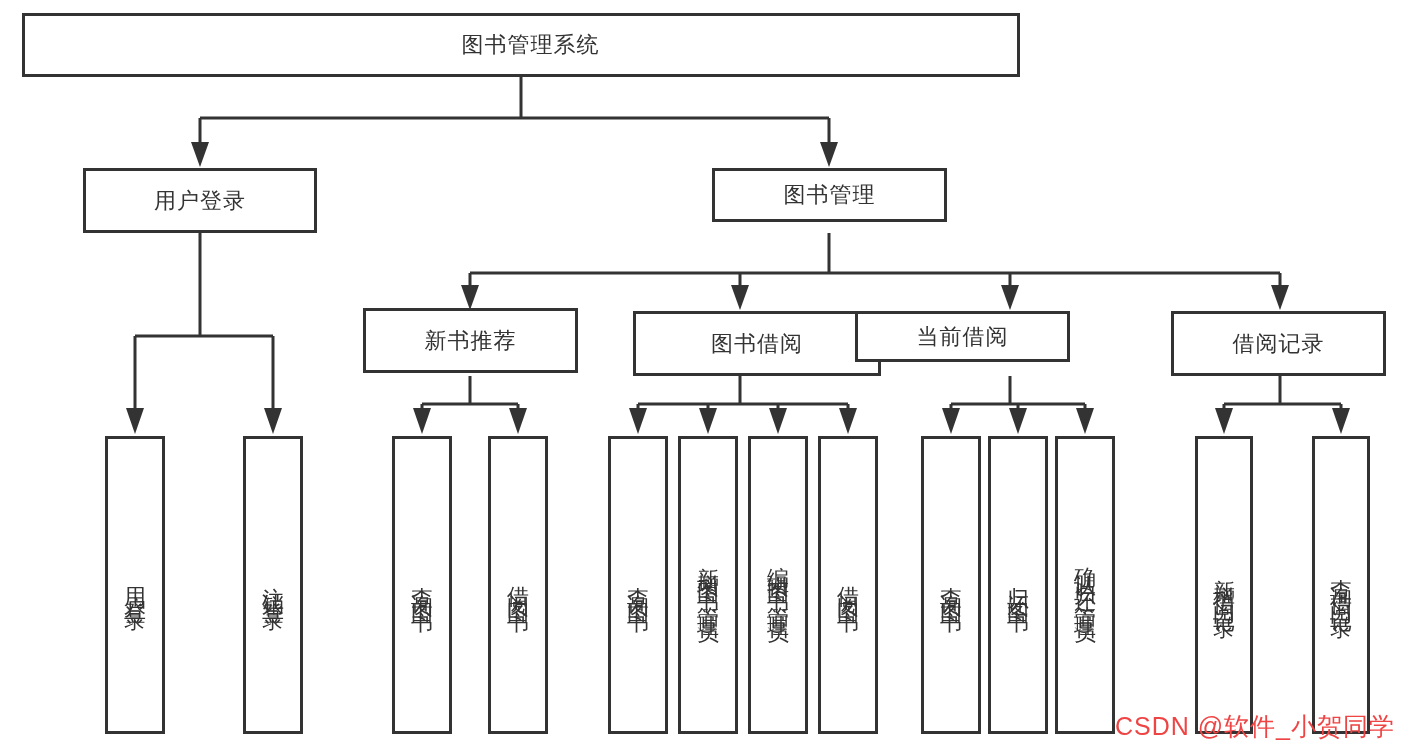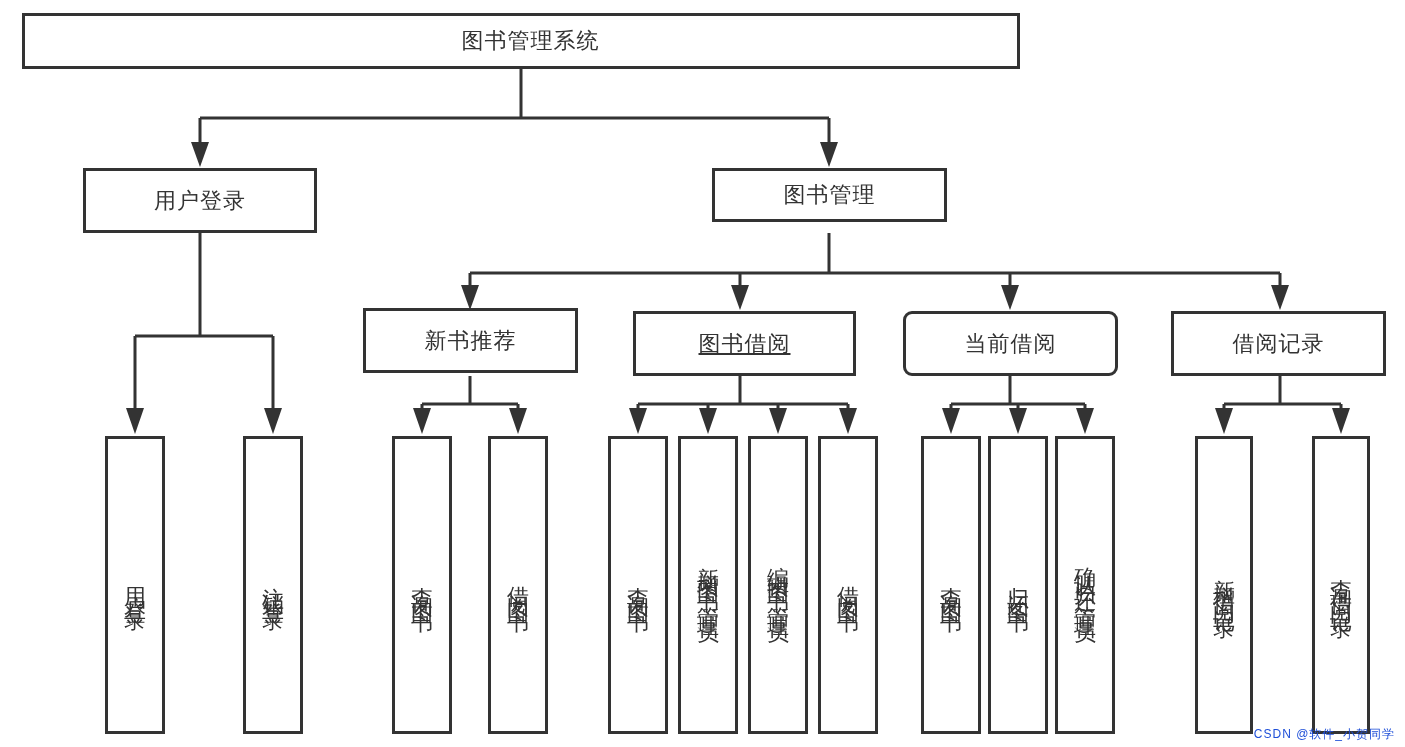--- a/index.html
+++ b/index.html
@@ -37,23 +37,23 @@
     writing-mode:vertical-rl;
     text-orientation:mixed;
     font-size:22px;
     letter-spacing:8px;
     line-height:1;
     white-space:nowrap;
   }
   #watermark{
     position:absolute;
     right:10px;bottom:4px;
-    font-size:12px;
+    font-size:25px;
     letter-spacing:1px;
-    color:#1d4ed8;
+    color:#ef4444;
     z-index:3;
   }
 </style>
 </head>
 <body>
 
 <div id="stage">
 
   <svg id="connectors" viewBox="0 0 1405 747" xmlns="http://www.w3.org/2000/svg">
     <g>
@@ -91,38 +91,38 @@
       <polygon points="1009,408 1027,408 1018,434"></polygon>
       <polygon points="1076,408 1094,408 1085,434"></polygon>
     </g>
     <g>
       <path d="M1280,376 V404 M1224,404 H1341 M1224,404 V409 M1341,404 V409"></path>
       <polygon points="1215,408 1233,408 1224,434"></polygon>
       <polygon points="1332,408 1350,408 1341,434"></polygon>
     </g>
   </svg>
 
-  <div class="hbox" style="left:22px;top:13px;width:998px;height:56px;padding-left:19px;">
+  <div class="hbox" style="left:22px;top:13px;width:998px;height:64px;padding-left:19px;">
     <span>图书管理系统</span>
   </div>
 
   <div class="hbox" style="left:83px;top:168px;width:234px;height:65px;">
     <span>用户登录</span>
   </div>
   <div class="hbox" style="left:712px;top:168px;width:235px;height:54px;">
     <span>图书管理</span>
   </div>
 
   <div class="hbox" style="left:363px;top:308px;width:215px;height:65px;">
     <span>新书推荐</span>
   </div>
-  <div class="hbox" style="left:633px;top:311px;width:223px;height:65px;text-decoration:underline;">
+  <div class="hbox" style="left:633px;top:311px;width:248px;height:65px;">
     <span>图书借阅</span>
   </div>
-  <div class="hbox" style="left:903px;top:311px;width:215px;height:65px;border-radius:9px;">
+  <div class="hbox" style="left:855px;top:311px;width:215px;height:51px;">
     <span>当前借阅</span>
   </div>
   <div class="hbox" style="left:1171px;top:311px;width:215px;height:65px;">
     <span>借阅记录</span>
   </div>
 
   <div class="vbox" style="left:105px;">
     <span>用户登录</span>
   </div>
   <div class="vbox" style="left:243px;">

